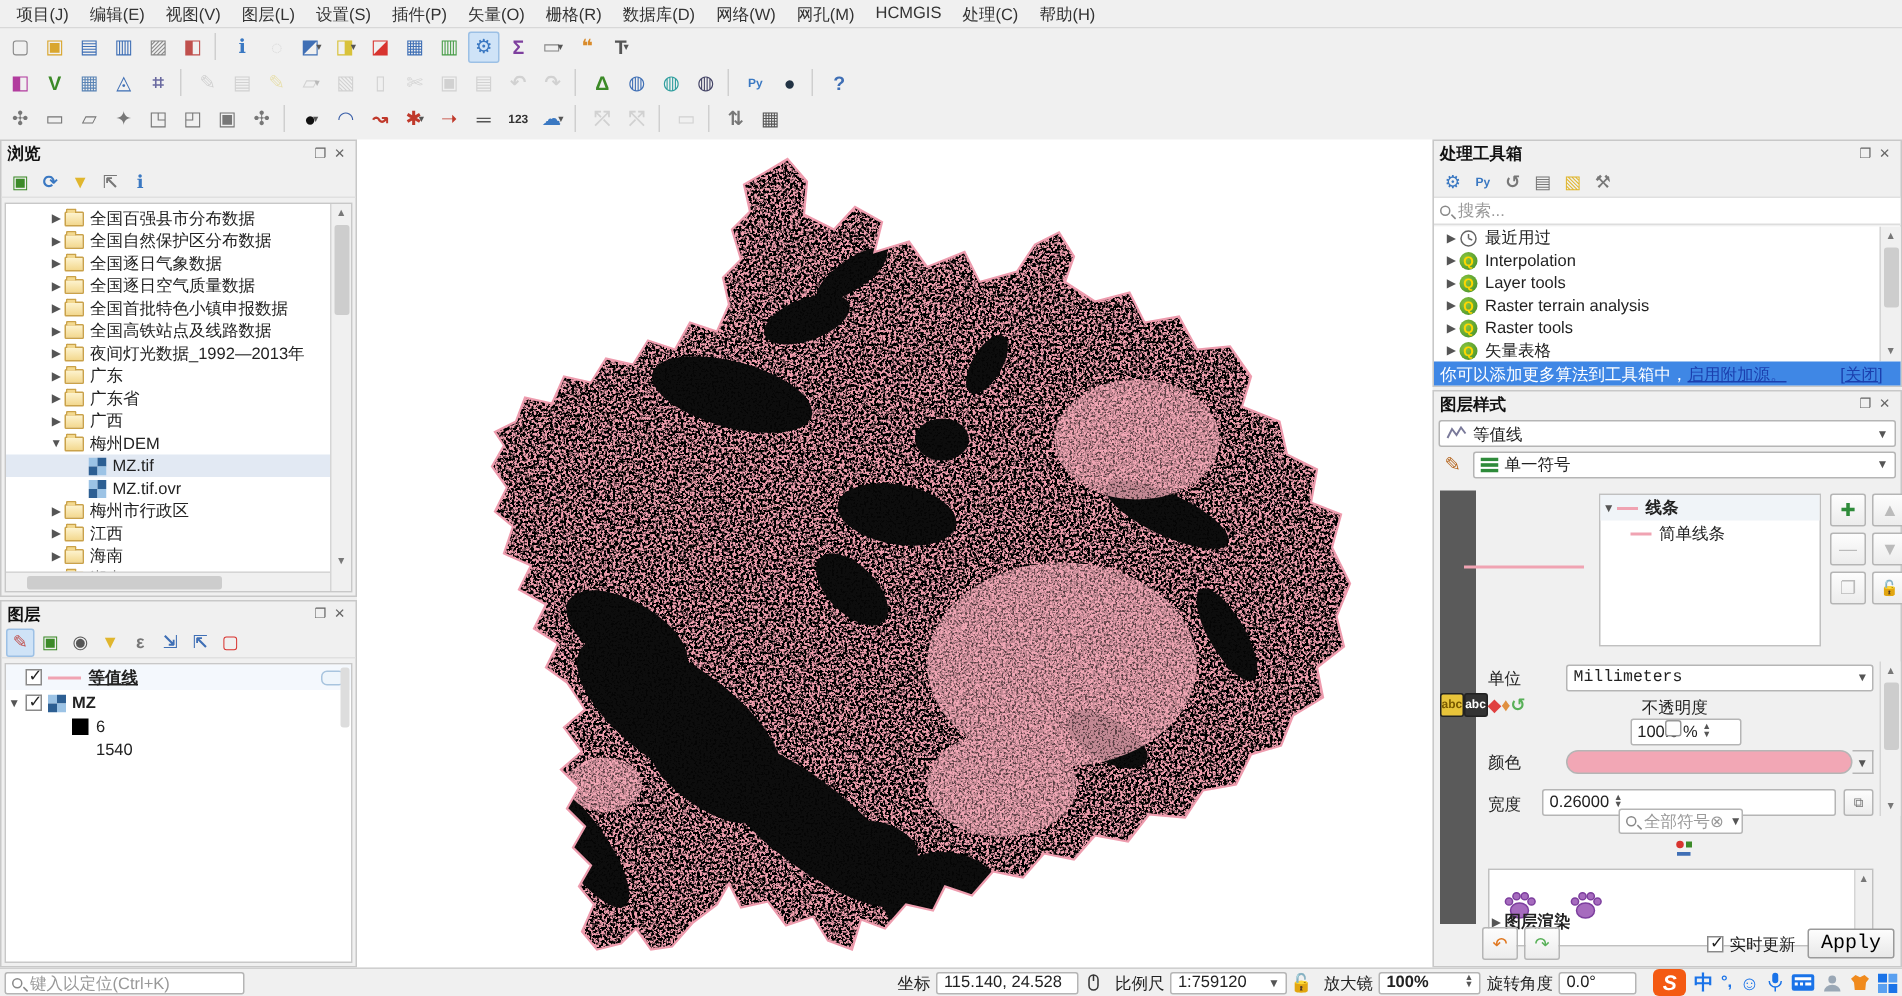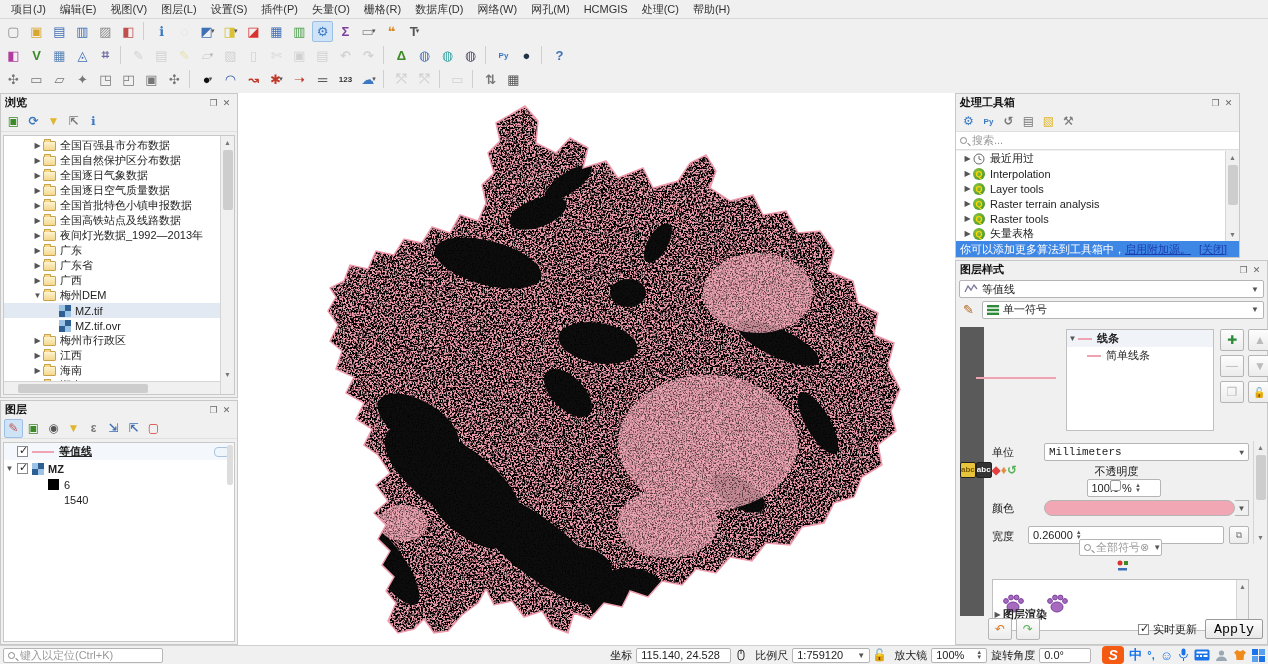--- a/index.html
+++ b/index.html
@@ -400,21 +400,21 @@
           <ellipse cx="520" cy="200" rx="55" ry="40"></ellipse>
           <ellipse cx="430" cy="430" rx="50" ry="35"></ellipse>
           <ellipse cx="165" cy="430" rx="25" ry="18"></ellipse>
         </g>
         <rect width="717" height="552" fill="#000" filter="url(#speck2)" opacity="0.55"></rect>
       </g>
       <use href="#rpath" fill="none" stroke="#ee9cae" stroke-width="1.5" clip-path="none"></use>
     </svg>
   </div>
 
-  <div class="panel" style="left:955px;top:93px;width:285px;height:165px;">
+  <div class="panel" style="left:955px;top:93px;width:313px;height:165px;">
     <div class="ptitle">
       <span>处理工具箱</span>
       <span class="sp"></span>
       <span class="pbtn">❐</span>
       <span class="pbtn">✕</span>
     </div>
     <div class="ptools" id="toolbox-tools">
         <span class="ptool" style="color: rgb(58, 120, 194); font-weight: bold;">⚙</span>
         <span class="ptool" style="color: rgb(58, 120, 194); font-weight: bold; font-size: 8px;">Py</span>
         <span class="ptool" style="color: rgb(119, 119, 119); font-weight: bold;">↺</span>
@@ -658,21 +658,21 @@
         </svg>
     </span>
     <span class="sb-lbl">比例尺</span>
     <div class="sb-input" style="width:78px;color:#222;">
         <span>1:759120</span>
         <span style="flex:1"></span>
         <span class="carr">▼</span>
       </div>
     <span class="ptool">🔓</span>
     <span class="sb-lbl">放大镜</span>
-    <div class="sb-input" style="width:56px;color:#222;">
+    <div class="sb-input" style="width:68px;color:#222;font-weight:bold;">
         <span>100%</span>
         <span style="flex:1"></span>
         <span class="spinarrows">
           <span>▲</span>
           <span>▼</span>
         </span>
       </div>
     <span class="sb-lbl">旋转角度</span>
     <div class="sb-input" style="width:52px;color:#222;">
         <span>0.0°</span>

